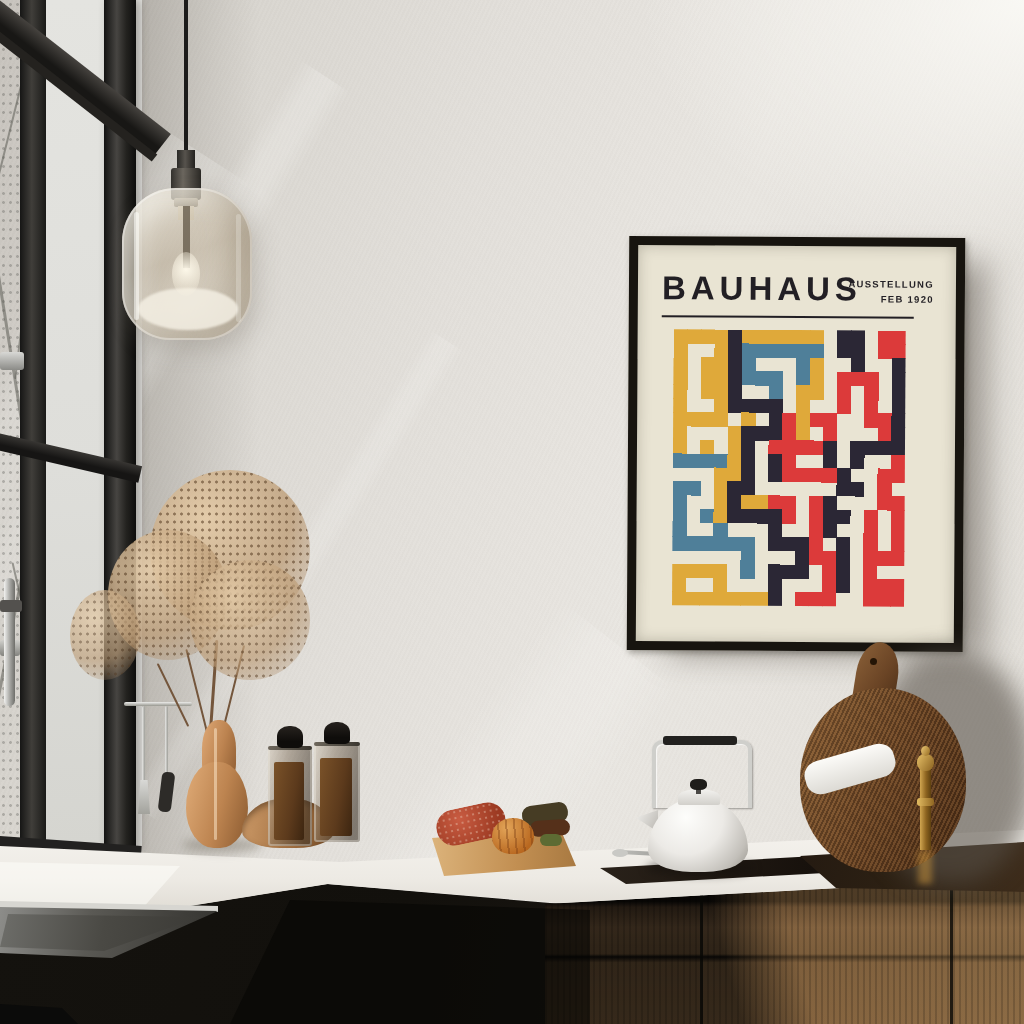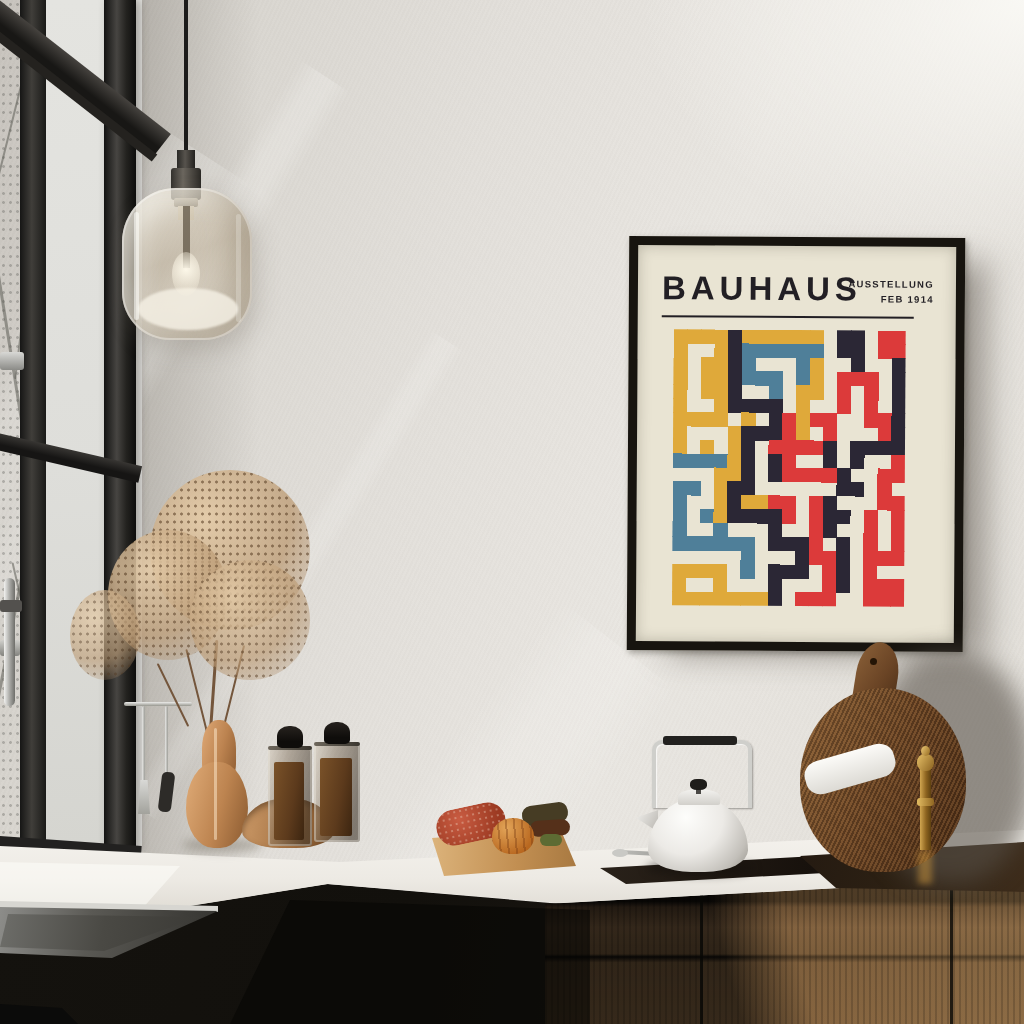--- a/index.html
+++ b/index.html
@@ -225,21 +225,21 @@
     <div class="abs lamp-hl" style="left:134px;top:212px;"></div>
     <div class="abs lamp-hl" style="left:236px;top:214px;opacity:.45;"></div>
   </div>
 
   <div class="abs poster-shadow"></div>
   <div class="abs poster-frame">
     <div class="poster-inner">
       <div class="poster-title">BAUHAUS</div>
       <div class="poster-info">
         <div>AUSSTELLUNG</div>
-        <div>FEB 1914</div>
+        <div>FEB 1920</div>
       </div>
       <div class="poster-rule"></div>
       <svg class="maze" viewBox="0 0 17 20" preserveAspectRatio="none" shape-rendering="crispEdges">
           <rect x="0" y="0" width="1.04" height="1.04" fill="#dfa93a"></rect>
           <rect x="1" y="0" width="1.04" height="1.04" fill="#dfa93a"></rect>
           <rect x="2" y="0" width="1.04" height="1.04" fill="#dfa93a"></rect>
           <rect x="3" y="0" width="1.04" height="1.04" fill="#dfa93a"></rect>
           <rect x="4" y="0" width="1.04" height="1.04" fill="#2b2735"></rect>
           <rect x="5" y="0" width="1.04" height="1.04" fill="#dfa93a"></rect>
           <rect x="6" y="0" width="1.04" height="1.04" fill="#dfa93a"></rect>

